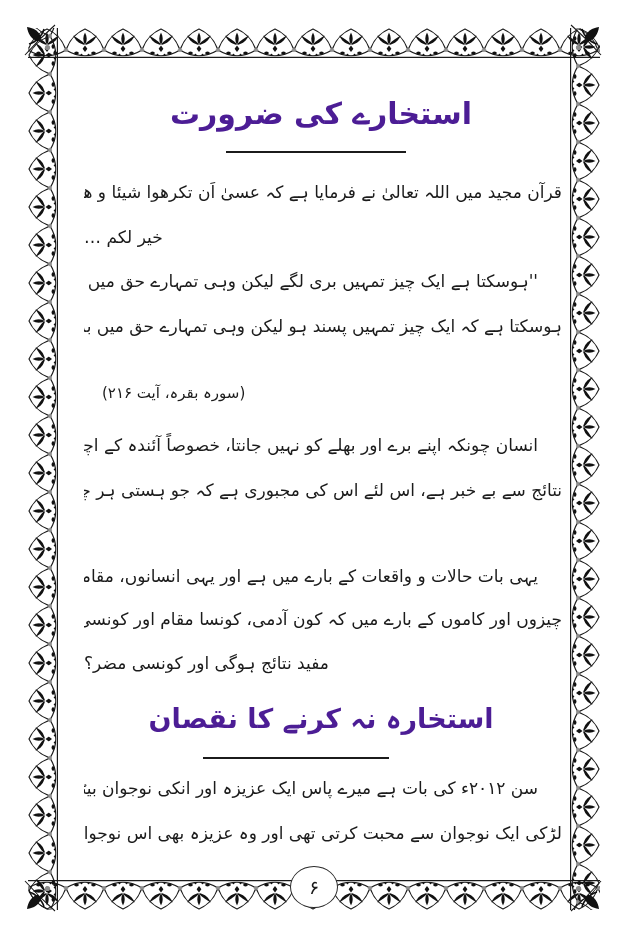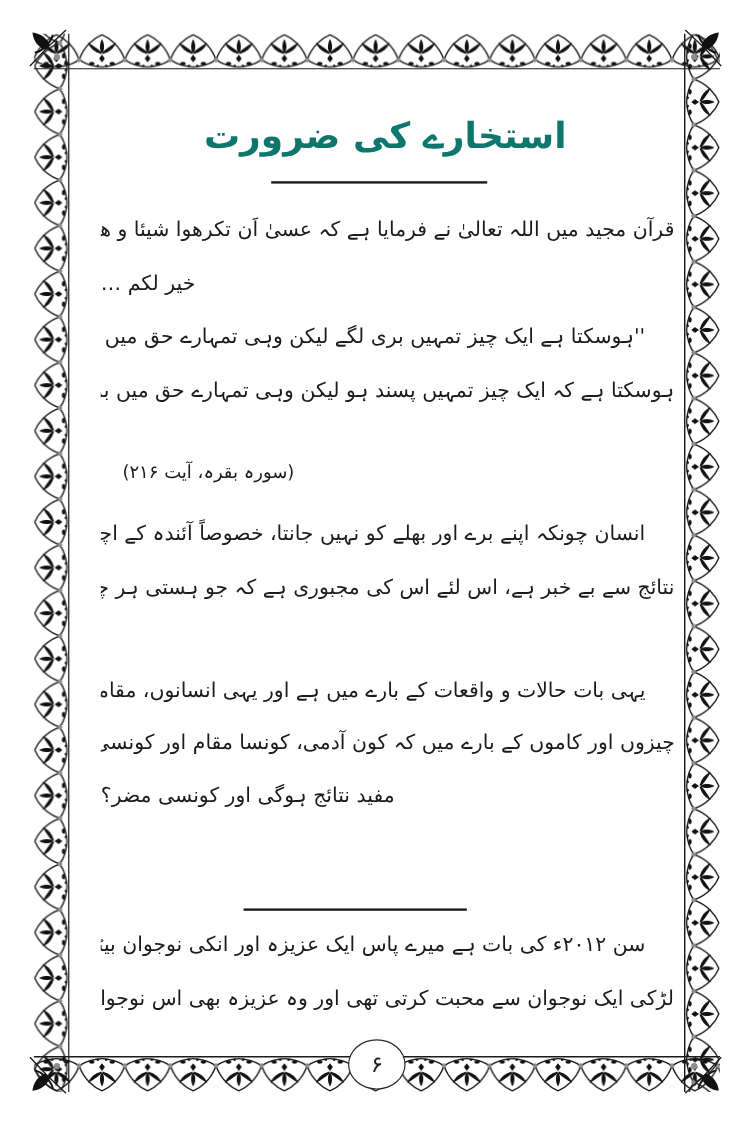--- a/index.html
+++ b/index.html
@@ -17,21 +17,21 @@
   .band-left{left:28px;top:910px;transform:rotate(-90deg);transform-origin:0 0;}
   .band-right{left:600px;top:28px;transform:rotate(90deg);transform-origin:0 0;}
   .corner{position:absolute;display:block;}
   .c-tl{left:23px;top:23px;}
   .c-tr{left:569px;top:23px;transform:rotate(90deg);}
   .c-br{left:569px;top:879px;transform:rotate(180deg);}
   .c-bl{left:23px;top:879px;transform:rotate(270deg);}
   
   .heading{
     position:absolute;left:80px;right:64px;text-align:center;
-    font-weight:700;direction:rtl;color:#0f766e;
+    font-weight:700;direction:rtl;color:#4c1d95;
   }
   .h1{top:92px;font-size:30px;line-height:44px;}
   .h2{top:698px;font-size:27px;line-height:42px;}
   .h-rule{position:absolute;height:2px;background:#1b1b1b;}
   .hr1{left:226px;top:151px;width:180px;}
   .hr2{left:203px;top:757px;width:186px;}
   
   .line{
     position:absolute;left:84px;right:64px;height:32px;line-height:32px;
     font-size:17px;direction:rtl;unicode-bidi:plaintext;
@@ -131,20 +131,21 @@
 
   <div class="line l sm y-ct">(سورہ بقرہ، آیت ۲۱۶)</div>
 
   <div class="line j ind y-c1">انسان چونکہ اپنے برے اور بھلے کو نہیں جانتا، خصوصاً آئندہ کے اچھے برے</div>
   <div class="line j y-c2">نتائج سے بے خبر ہے، اس لئے اس کی مجبوری ہے کہ جو ہستی ہر چیز کے بھلے بُرے</div>
 
   <div class="line j ind y-d1">یہی بات حالات و واقعات کے بارے میں ہے اور یہی انسانوں، مقامات،</div>
   <div class="line j y-d2">چیزوں اور کاموں کے بارے میں کہ کون آدمی، کونسا مقام اور کونسی چیز ہمارے لئے</div>
   <div class="line l y-d3">مفید نتائج ہوگی اور کونسی مضر؟</div>
 
+  <div class="heading h2">استخارہ نہ کرنے کا نقصان</div>
   <div class="h-rule hr2"></div>
 
   <div class="line j ind y-e1">سن ۲۰۱۲ء کی بات ہے میرے پاس ایک عزیزہ اور انکی نوجوان بیٹی آئیں، وہ</div>
   <div class="line j y-e2">لڑکی ایک نوجوان سے محبت کرتی تھی اور وہ عزیزہ بھی اس نوجوان کو اپنے داماد کے</div>
 
   <div class="pgnum">
     <span>۶</span>
   </div>
 
 </div>

